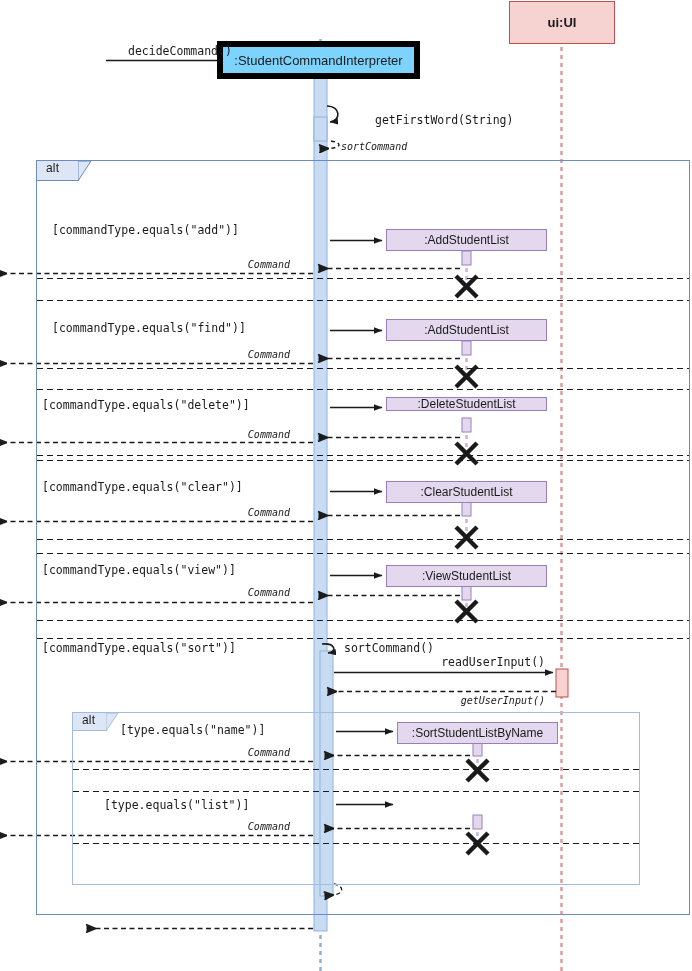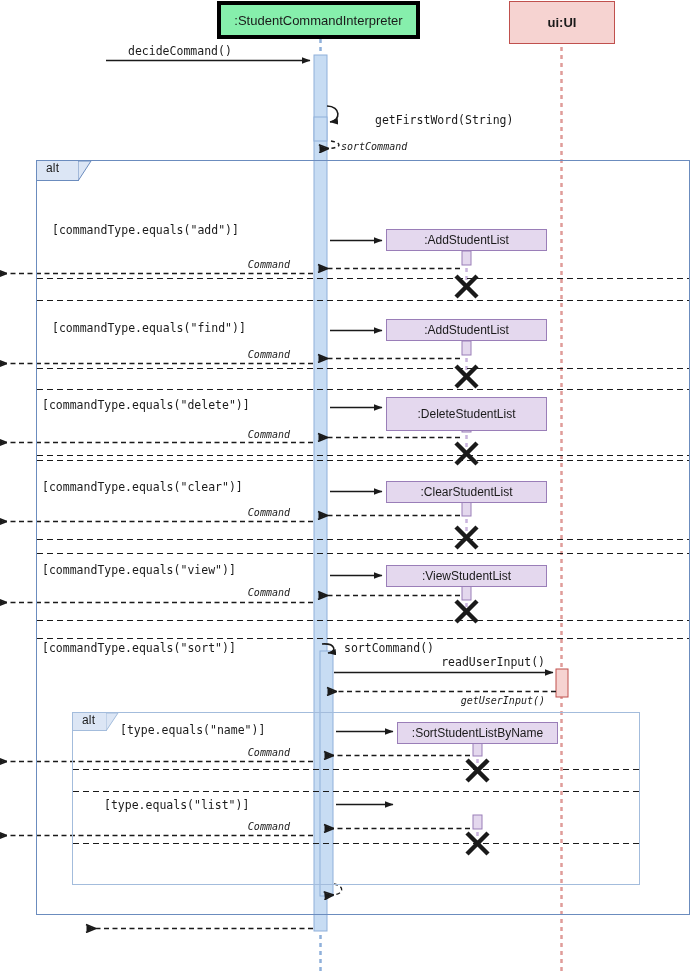--- a/index.html
+++ b/index.html
@@ -31,22 +31,23 @@
     position: absolute;
     box-sizing: border-box;
     display: flex;
     align-items: center;
     justify-content: center;
     font-size: 13px;
     color: #1a1a1a;
     white-space: nowrap;
   }
   .head-actor {
-    background: #86efac;
-    border: 4px solid #000000;
+    background: #7dd3fc;
+    border: 6px solid #000000;
+    margin-top: 40px;
   }
   .head-ui {
     background: #f6d3d1;
     border: 1px solid #c0504d;
   }
   .head-cmd {
     background: #e4d8ee;
     border: 1px solid #9a7eb8;
     font-size: 12px;
   }
@@ -234,21 +235,21 @@
   <div class="head-box head-ui" style="left:509px; top:1px; width:106px; height:43px;font-weight:bold;">
     <span>ui:UI</span>
   </div>
 
   <div class="head-box head-cmd" style="left:386px; top:229px; width:161px; height:22px;">
     <span>:AddStudentList</span>
   </div>
   <div class="head-box head-cmd" style="left:386px; top:319px; width:161px; height:22px;">
     <span>:AddStudentList</span>
   </div>
-  <div class="head-box head-cmd" style="left:386px; top:397px; width:161px; height:34px;">
+  <div class="head-box head-cmd" style="left:386px; top:397px; width:161px; height:14px;">
     <span>:DeleteStudentList</span>
   </div>
   <div class="head-box head-cmd" style="left:386px; top:481px; width:161px; height:22px;">
     <span>:ClearStudentList</span>
   </div>
   <div class="head-box head-cmd" style="left:386px; top:565px; width:161px; height:22px;">
     <span>:ViewStudentList</span>
   </div>
   <div class="head-box head-cmd" style="left:397px; top:722px; width:161px; height:22px;">
     <span>:SortStudentListByName</span>

